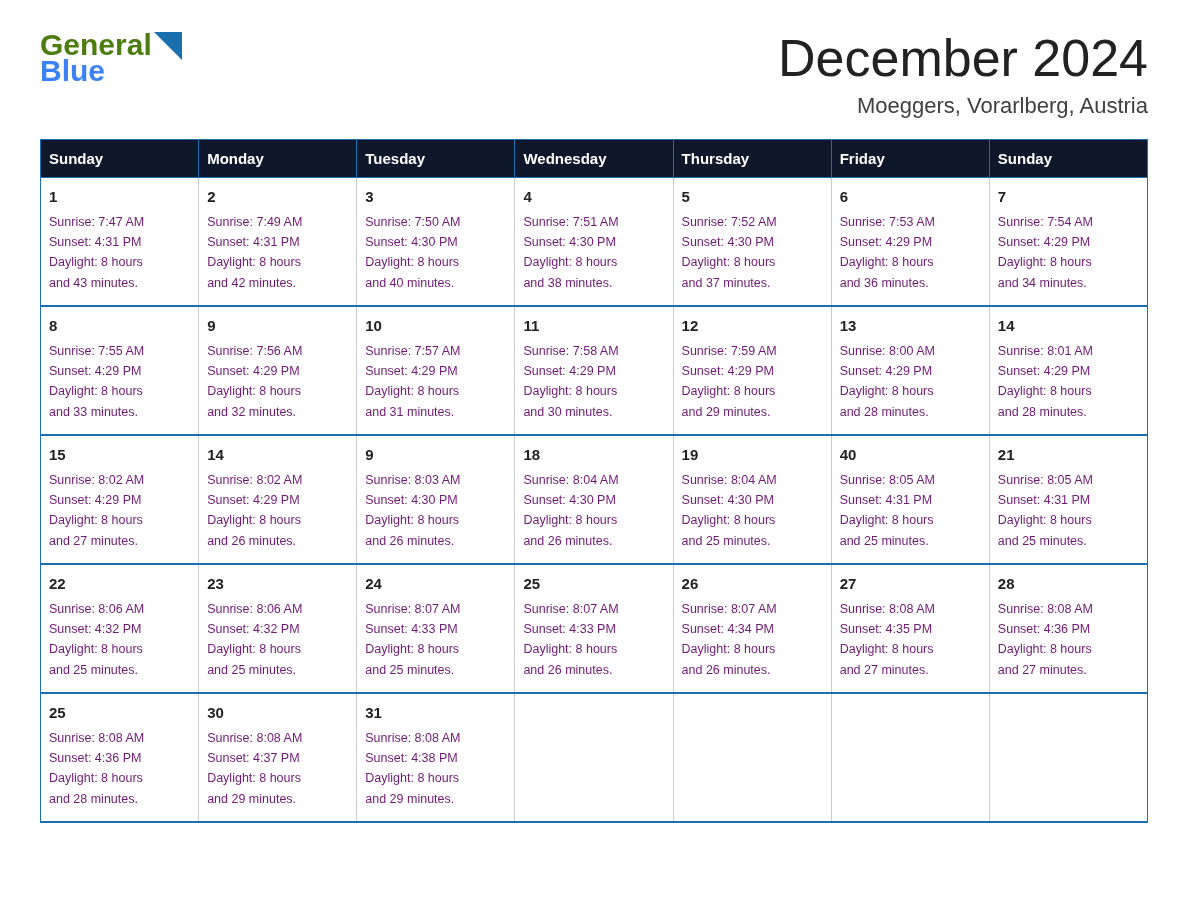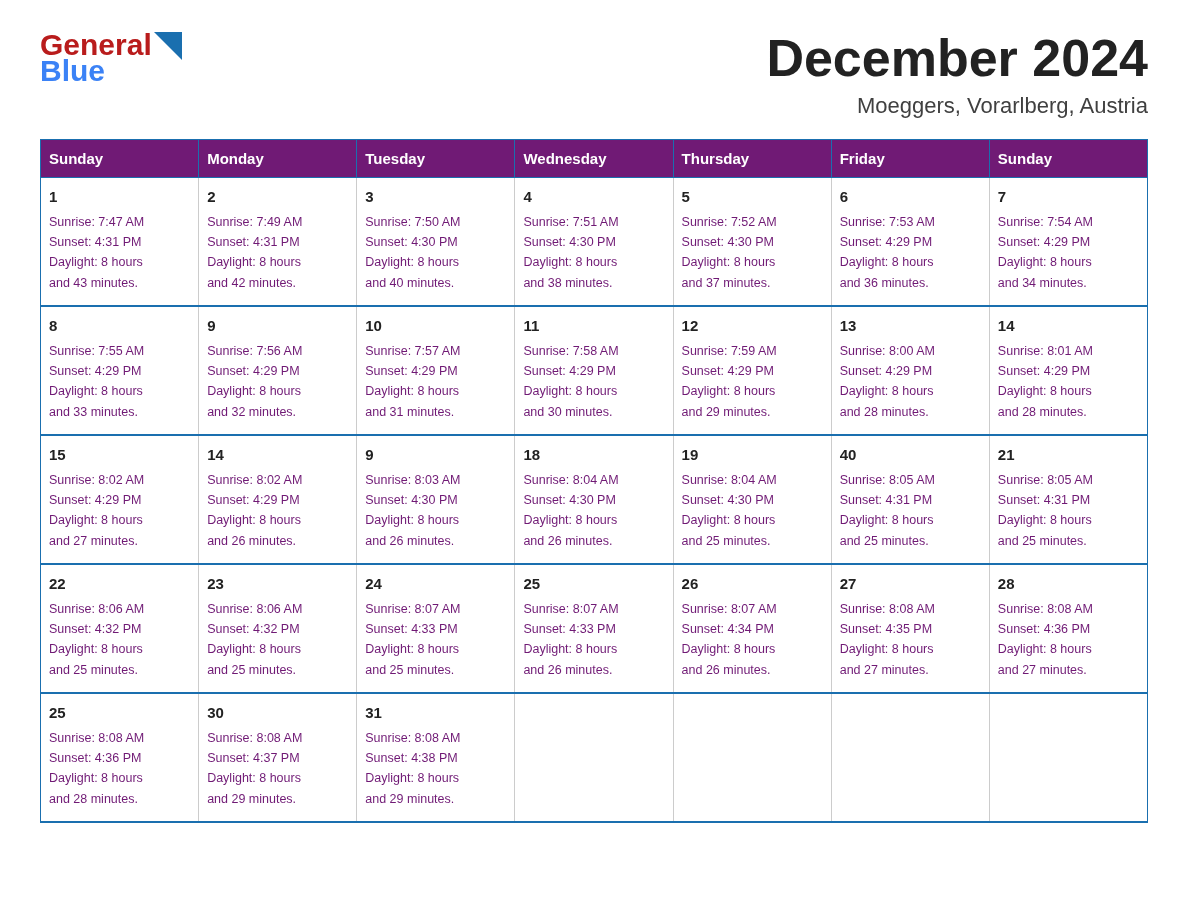--- a/index.html
+++ b/index.html
@@ -19,36 +19,36 @@
     .logo {
       display: flex;
       flex-direction: column;
       align-items: flex-start;
     }
     .title-block {
       text-align: right;
     }
     .month-title {
       font-size: 52px;
-      font-weight: bold;
+      font-weight: normal;
       color: #222;
       line-height: 1.1;
     }
     .location-title {
       font-size: 22px;
       color: #404040;
       margin-top: 6px;
     }
     table {
       width: 100%;
       border-collapse: collapse;
       table-layout: fixed;
     }
     thead tr {
-      background-color: #701a75;
+      background-color: #0f172a;
       margin-top: 36px;
     }
     thead th {
       color: #fff;
       font-size: 15px;
       font-weight: bold;
       padding: 10px 8px;
       border: 1px solid #1a6faf;
       text-align: left;
     }
@@ -87,21 +87,21 @@
     }
   </style>
 </head>
 <body>
 
 <div class="header">
   <div class="logo">
     <div style="display:flex; align-items:flex-start; line-height:1;">
       <div style="display:flex; flex-direction:column; align-items:flex-start;">
         <div style="display:flex; align-items:center;">
-          <span style="font-size:30px; font-weight:bold; color:#b91c1c; font-family:Arial,sans-serif;">General</span>
+          <span style="font-size:30px; font-weight:bold; color:#4d7c0f; font-family:Arial,sans-serif;">General</span>
           <svg width="28" height="28" viewBox="0 0 28 28" style="margin-left:2px; margin-top:2px;">
             <polygon points="0,0 28,0 28,28" fill="#1a6faf"></polygon>
           </svg>
         </div>
         <span style="font-size:30px; font-weight:bold; color:#3b82f6; font-family:Arial,sans-serif; margin-top:-4px;">Blue</span>
       </div>
     </div>
   </div>
   <div class="title-block">
     <div class="month-title">December 2024</div>

